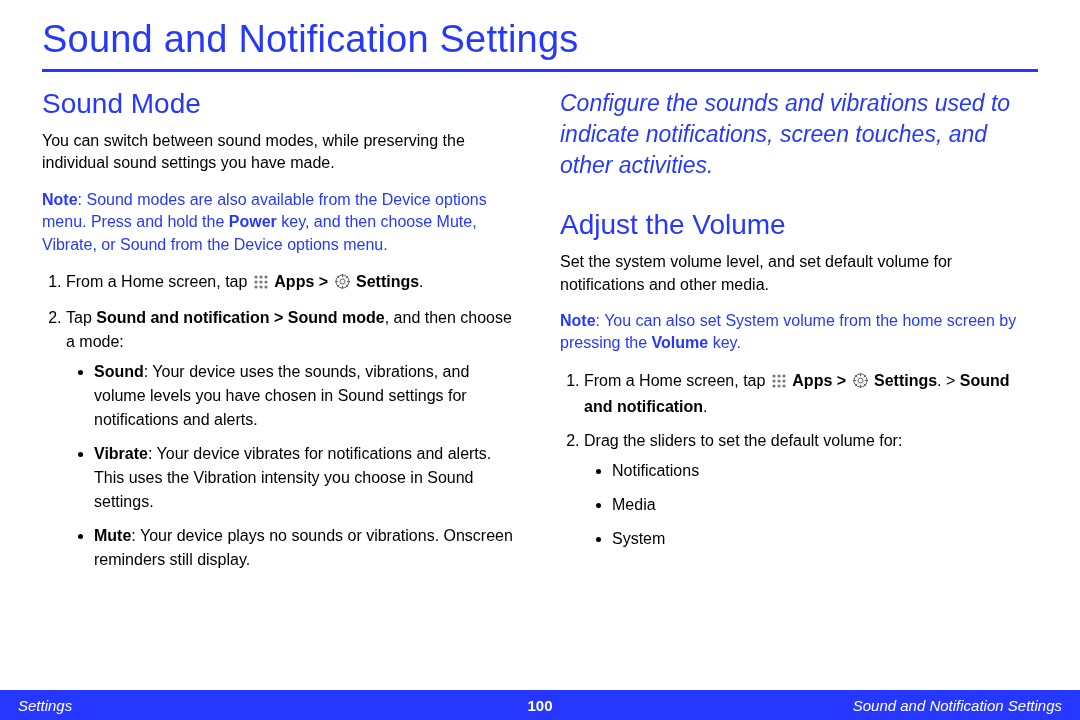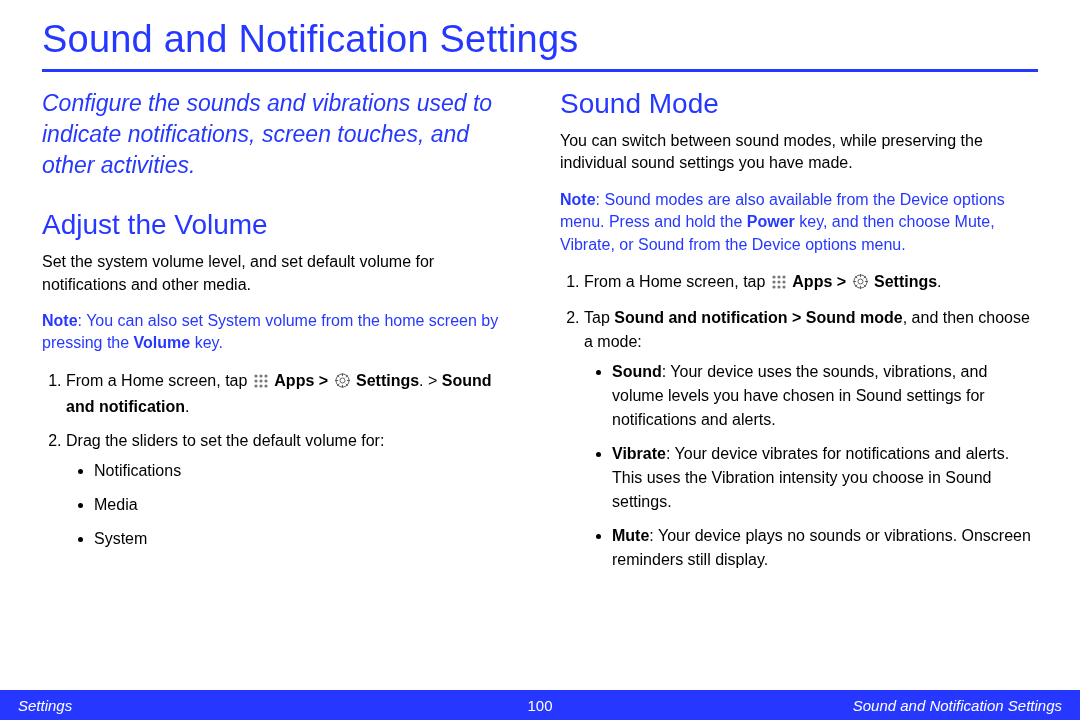--- a/index.html
+++ b/index.html
@@ -33,32 +33,84 @@
   ul.bullets { list-style:disc; padding-left:28px; font-size:16px; line-height:1.5; margin-top:6px; }
   ul.bullets > li { margin-bottom:10px; }
   .b { font-weight:700; }
   .icon-apps, .icon-settings { display:inline-block; vertical-align:-2px; margin:0 2px; }
   .footer {
     position:absolute; left:0; right:0; bottom:0;
     height:30px; background:#2638ff; color:#fff;
     font-size:15px; display:flex; align-items:center;
     padding:0 18px;
   }
-  .footer .pg { position:absolute; left:50%; transform:translateX(-50%); }
+  .footer .pg { position:absolute; left:50%; transform:translateX(-50%);font-weight:bold; }
   .footer .right { margin-left:auto; font-style:italic; }
   .footer .left { font-style:italic; }
 </style>
 </head>
 <body>
 
 <div class="page">
   <h1 class="title">Sound and Notification Settings</h1>
   <hr class="rule">
 
   <div class="cols">
+
+    <div class="col">
+      <h2 class="section">Sound Mode</h2>
+      <p class="body">You can switch between sound modes, while preserving the individual sound settings you have made.</p>
+
+      <p class="note">
+        <span class="label">Note</span><span>: Sound modes are also available from the Device options menu. Press and hold the </span><span class="b">Power</span><span> key, and then choose Mute, Vibrate, or Sound from the Device options menu.</span>
+      </p>
+
+      <ol class="steps">
+        <li>
+          <span>From a Home screen, tap </span>
+          <span class="icon-apps"><svg width="14" height="14" viewBox="0 0 14 14">
+                <g fill="#777">
+                  <circle cx="2" cy="2" r="1.6"></circle>
+                  <circle cx="7" cy="2" r="1.6"></circle>
+                  <circle cx="12" cy="2" r="1.6"></circle>
+                  <circle cx="2" cy="7" r="1.6"></circle>
+                  <circle cx="7" cy="7" r="1.6"></circle>
+                  <circle cx="12" cy="7" r="1.6"></circle>
+                  <circle cx="2" cy="12" r="1.6"></circle>
+                  <circle cx="7" cy="12" r="1.6"></circle>
+                  <circle cx="12" cy="12" r="1.6"></circle>
+                </g>
+              </svg></span>
+          <span class="b">Apps &gt; </span>
+          <span class="icon-settings"><svg width="15" height="15" viewBox="0 0 24 24">
+                <circle cx="12" cy="12" r="10.5" fill="none" stroke="#555" stroke-width="1.5"></circle>
+                <circle cx="12" cy="12" r="4" fill="none" stroke="#555" stroke-width="1.5"></circle>
+                <g stroke="#555" stroke-width="1.5">
+                  <line x1="12" y1="0" x2="12" y2="5"></line>
+                  <line x1="12" y1="19" x2="12" y2="24"></line>
+                  <line x1="0" y1="12" x2="5" y2="12"></line>
+                  <line x1="19" y1="12" x2="24" y2="12"></line>
+                  <line x1="3.5" y1="3.5" x2="7" y2="7"></line>
+                  <line x1="17" y1="17" x2="20.5" y2="20.5"></line>
+                  <line x1="20.5" y1="3.5" x2="17" y2="7"></line>
+                  <line x1="7" y1="17" x2="3.5" y2="20.5"></line>
+                </g>
+              </svg></span>
+          <span class="b">Settings</span><span>.</span>
+        </li>
+        <li>
+          <span>Tap </span><span class="b">Sound and notification &gt; Sound mode</span><span>, and then choose a mode:</span>
+          <ul class="bullets">
+            <li><span class="b">Sound</span><span>: Your device uses the sounds, vibrations, and volume levels you have chosen in Sound settings for notifications and alerts.</span></li>
+            <li><span class="b">Vibrate</span><span>: Your device vibrates for notifications and alerts. This uses the Vibration intensity you choose in Sound settings.</span></li>
+            <li><span class="b">Mute</span><span>: Your device plays no sounds or vibrations. Onscreen reminders still display.</span></li>
+          </ul>
+        </li>
+      </ol>
+    </div>
 
     <div class="col">
       <p class="intro">Configure the sounds and vibrations used to indicate notifications, screen touches, and other activities.</p>
 
       <h2 class="section">Adjust the Volume</h2>
       <p class="body">Set the system volume level, and set default volume for notifications and other media.</p>
 
       <p class="note">
         <span class="label">Note</span><span>: You can also set System volume from the home screen by pressing the </span><span class="b">Volume</span><span> key.</span>
       </p>
@@ -99,72 +151,20 @@
         <li>
           <span>Drag the sliders to set the default volume for:</span>
           <ul class="bullets">
             <li>Notifications</li>
             <li>Media</li>
             <li>System</li>
           </ul>
         </li>
       </ol>
     </div>
-
-    <div class="col">
-      <h2 class="section">Sound Mode</h2>
-      <p class="body">You can switch between sound modes, while preserving the individual sound settings you have made.</p>
-
-      <p class="note">
-        <span class="label">Note</span><span>: Sound modes are also available from the Device options menu. Press and hold the </span><span class="b">Power</span><span> key, and then choose Mute, Vibrate, or Sound from the Device options menu.</span>
-      </p>
-
-      <ol class="steps">
-        <li>
-          <span>From a Home screen, tap </span>
-          <span class="icon-apps"><svg width="14" height="14" viewBox="0 0 14 14">
-                <g fill="#777">
-                  <circle cx="2" cy="2" r="1.6"></circle>
-                  <circle cx="7" cy="2" r="1.6"></circle>
-                  <circle cx="12" cy="2" r="1.6"></circle>
-                  <circle cx="2" cy="7" r="1.6"></circle>
-                  <circle cx="7" cy="7" r="1.6"></circle>
-                  <circle cx="12" cy="7" r="1.6"></circle>
-                  <circle cx="2" cy="12" r="1.6"></circle>
-                  <circle cx="7" cy="12" r="1.6"></circle>
-                  <circle cx="12" cy="12" r="1.6"></circle>
-                </g>
-              </svg></span>
-          <span class="b">Apps &gt; </span>
-          <span class="icon-settings"><svg width="15" height="15" viewBox="0 0 24 24">
-                <circle cx="12" cy="12" r="10.5" fill="none" stroke="#555" stroke-width="1.5"></circle>
-                <circle cx="12" cy="12" r="4" fill="none" stroke="#555" stroke-width="1.5"></circle>
-                <g stroke="#555" stroke-width="1.5">
-                  <line x1="12" y1="0" x2="12" y2="5"></line>
-                  <line x1="12" y1="19" x2="12" y2="24"></line>
-                  <line x1="0" y1="12" x2="5" y2="12"></line>
-                  <line x1="19" y1="12" x2="24" y2="12"></line>
-                  <line x1="3.5" y1="3.5" x2="7" y2="7"></line>
-                  <line x1="17" y1="17" x2="20.5" y2="20.5"></line>
-                  <line x1="20.5" y1="3.5" x2="17" y2="7"></line>
-                  <line x1="7" y1="17" x2="3.5" y2="20.5"></line>
-                </g>
-              </svg></span>
-          <span class="b">Settings</span><span>.</span>
-        </li>
-        <li>
-          <span>Tap </span><span class="b">Sound and notification &gt; Sound mode</span><span>, and then choose a mode:</span>
-          <ul class="bullets">
-            <li><span class="b">Sound</span><span>: Your device uses the sounds, vibrations, and volume levels you have chosen in Sound settings for notifications and alerts.</span></li>
-            <li><span class="b">Vibrate</span><span>: Your device vibrates for notifications and alerts. This uses the Vibration intensity you choose in Sound settings.</span></li>
-            <li><span class="b">Mute</span><span>: Your device plays no sounds or vibrations. Onscreen reminders still display.</span></li>
-          </ul>
-        </li>
-      </ol>
-    </div>
   </div>
 </div>
 
 <div class="footer">
   <span class="left">Settings</span>
   <span class="pg">100</span>
   <span class="right">Sound and Notification Settings</span>
 </div>
 
 </body></html>

